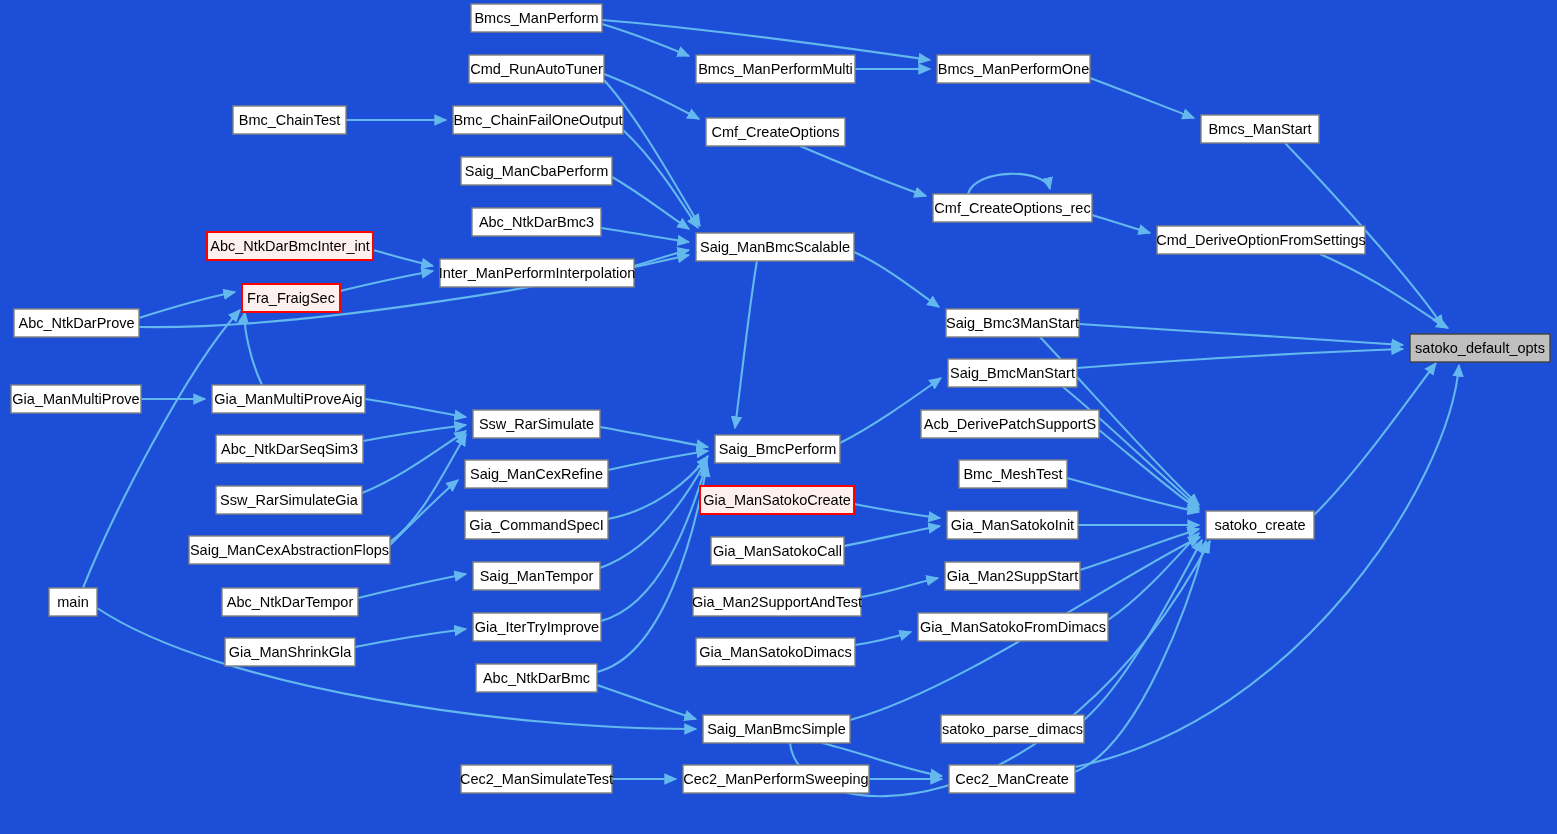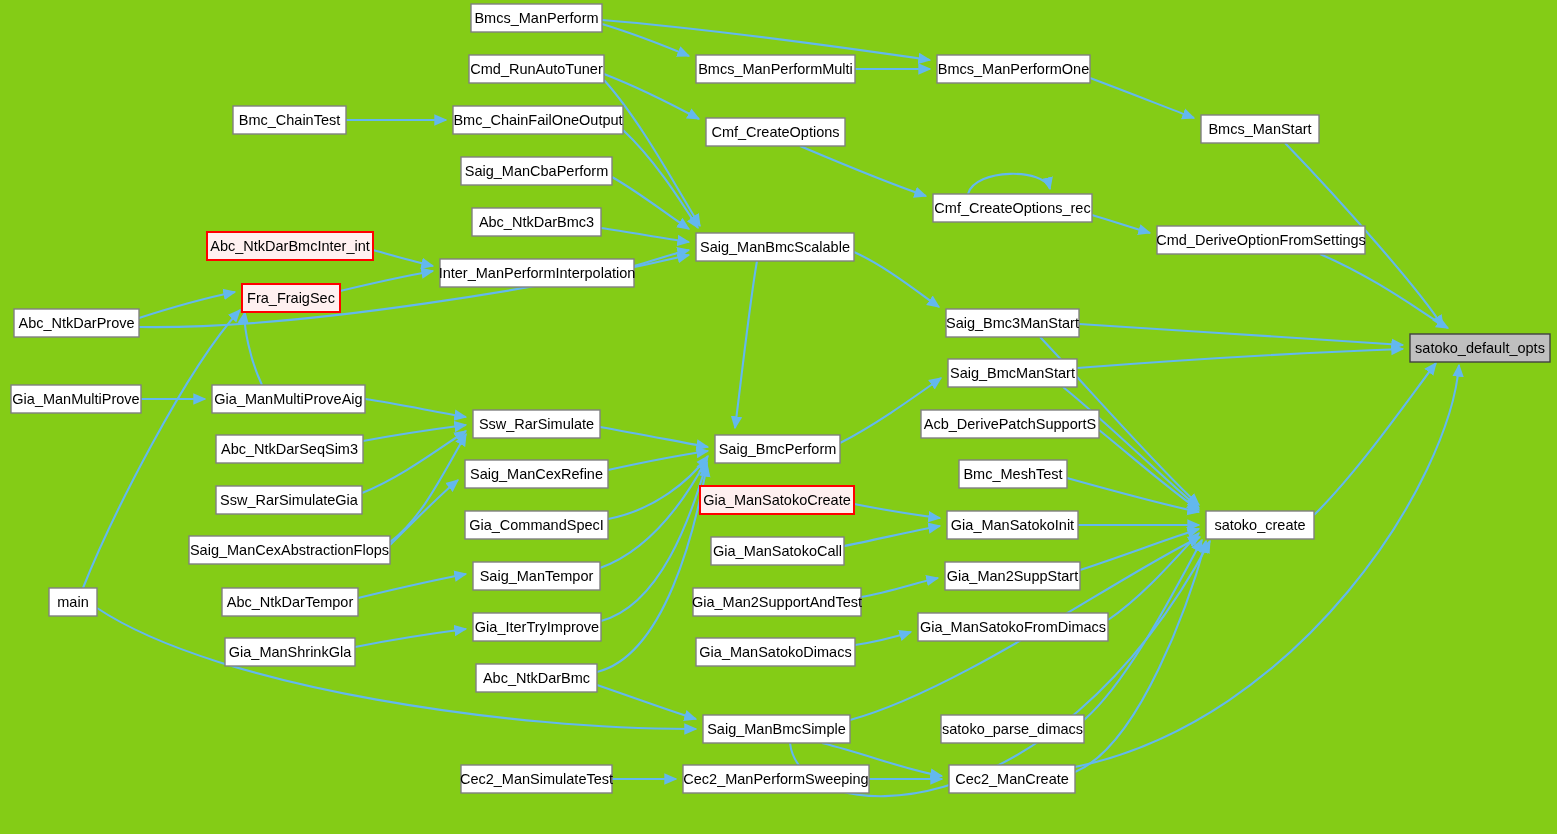--- a/index.html
+++ b/index.html
@@ -8,21 +8,21 @@
     background: #ffffff;
   }
   body {
     font-family: "Liberation Sans", sans-serif;
   }
   #graph-root {
     position: relative;
     width: 1557px;
     height: 834px;
     overflow: hidden;
-    background: #84cc16;
+    background: #1d4ed8;
   }
   svg#callgraph {
     display: block;
     width: 1557px;
     height: 834px;
   }
   .node-box {
     fill: #ffffff;
     stroke: #808080;
     stroke-width: 1.4;

